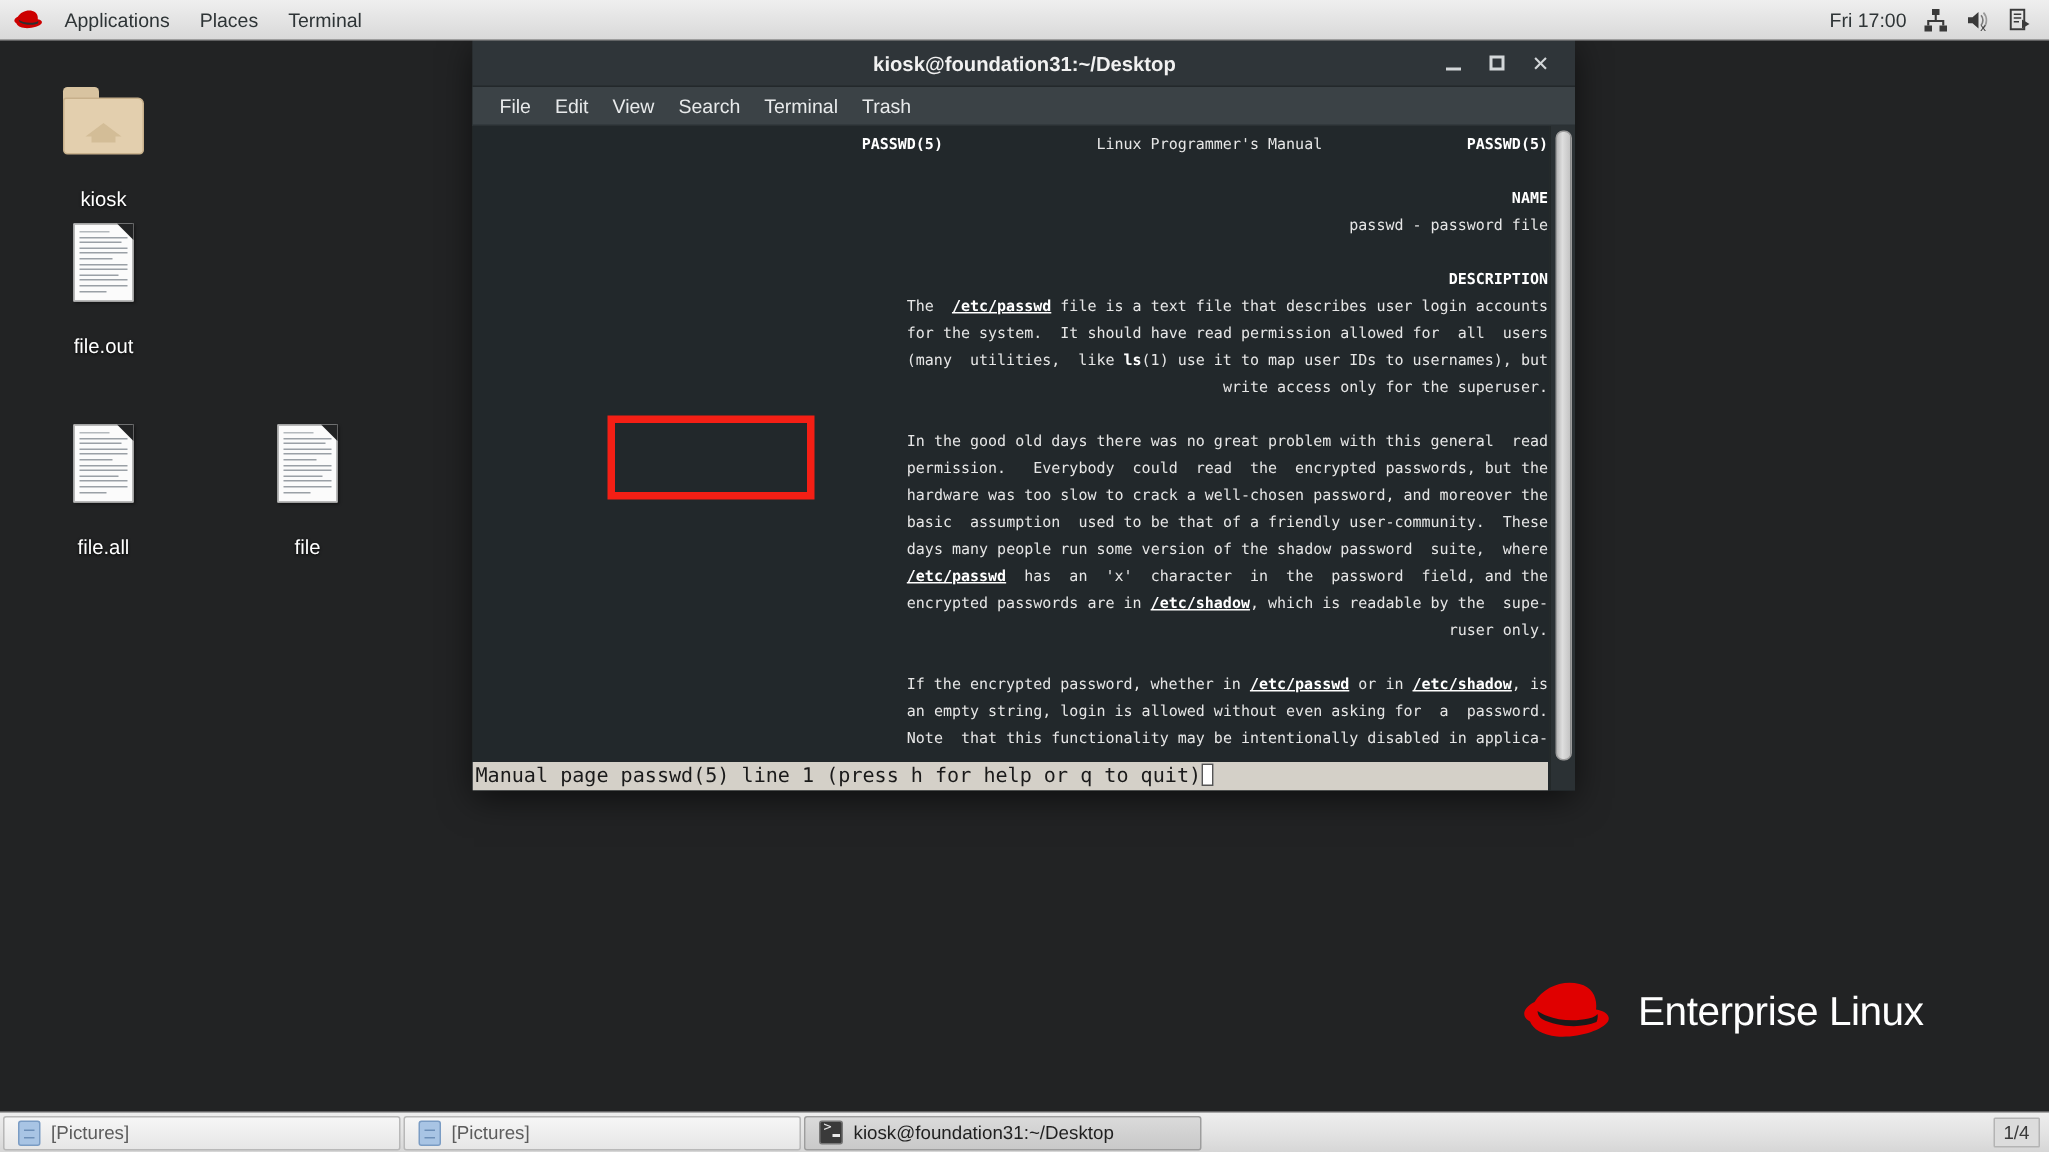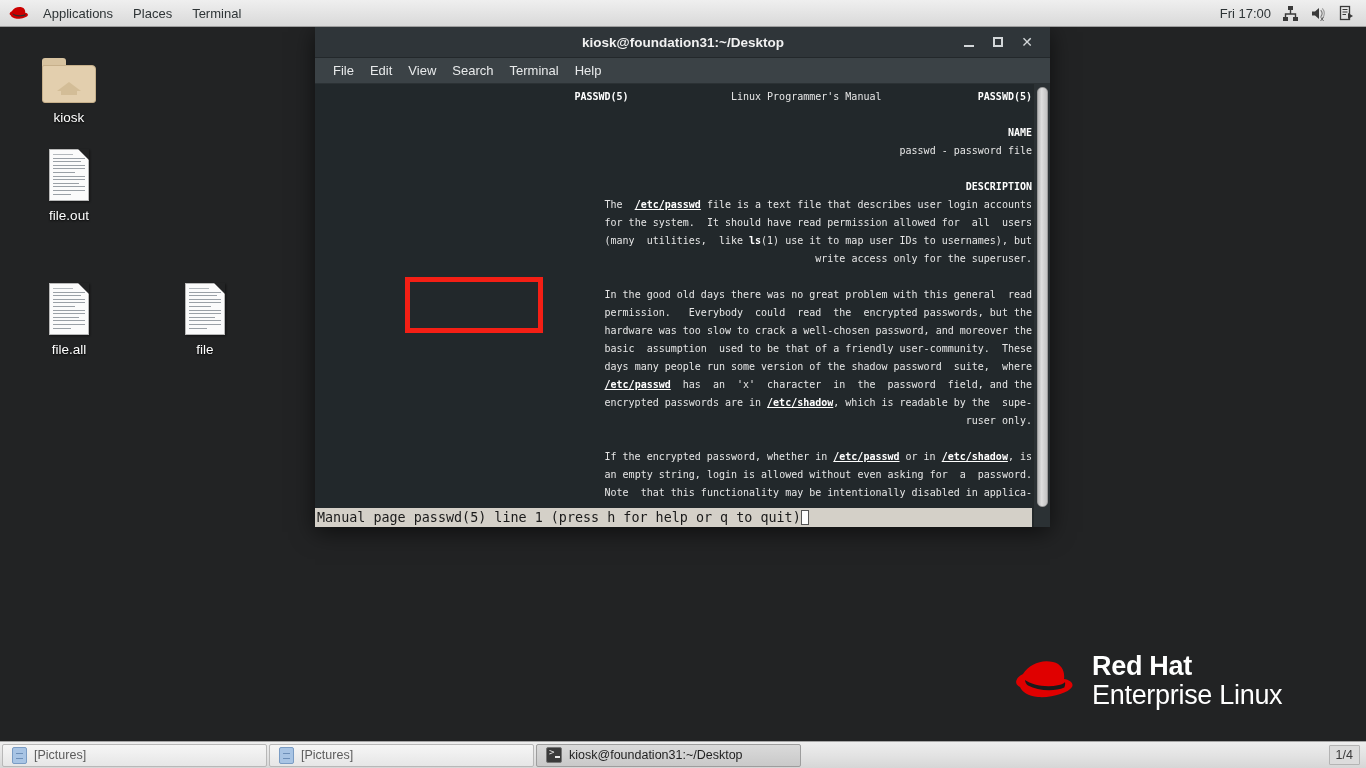--- a/index.html
+++ b/index.html
@@ -37,21 +37,21 @@
     position: absolute;
     width: 110px;
     text-align: center;
     cursor: default;
   }
   .desk-icon .glyph {
     height: 58px;
     display: flex; align-items: flex-end; justify-content: center;
   }
   .desk-icon .caption {
-    margin-top: 7px;
+    margin-top: 22px;
     font-size: 13.5px;
     color: #ffffff;
     text-shadow: 0 1px 2px rgba(0,0,0,.9);
     white-space: nowrap;
   }
 
   
   .ico-folder { width: 54px; height: 45px; position: relative; }
   .ico-folder .tab {
     position: absolute; left: 0; top: 0; width: 24px; height: 9px;
@@ -443,21 +443,20 @@
     <div class="rh-hat">
       <svg viewBox="0 0 66 46" width="66" height="46">
         <path d="M8 29 C2 26, 3 20, 11 16 C17 6, 30 1, 41 4 C50 6, 53 14, 52 21
                  C58 22, 62 25, 60 29 C56 35, 40 40, 26 39 C16 38, 10 34, 8 29 Z" fill="#e00000"></path>
         <path d="M13 22 C20 27, 34 30, 47 27 C50 26.3, 52 25.3, 53 24
                  C53.4 26, 53 28, 52.3 29.4 C43 33.6, 26 33, 16 27.4
                  C14.3 26.3, 13.2 24.3, 13 22 Z" fill="#1a1a1a"></path>
       </svg>
     </div>
     <div class="rh-text">
-      <div class="rh-line1">Red Hat</div>
       <div class="rh-line2">Enterprise Linux</div>
     </div>
   </div>
 
   <div id="terminal-window" style="top:0px;left:315px;">
 
     <div id="term-titlebar">
       <div id="term-title">kiosk@foundation31:~/Desktop</div>
       <div id="term-ctrls">
         <div class="wbtn">
@@ -469,21 +468,21 @@
         <div class="wbtn">✕</div>
       </div>
     </div>
 
     <div id="term-menubar">
       <div class="tm">File</div>
       <div class="tm">Edit</div>
       <div class="tm">View</div>
       <div class="tm">Search</div>
       <div class="tm">Terminal</div>
-      <div class="tm">Help</div>
+      <div class="tm">Trash</div>
     </div>
 
     <div id="term-body">
       <div id="term-text"><div><span class="b">PASSWD(5)</span>                 Linux Programmer's Manual                <span class="b">PASSWD(5)</span></div><div>&nbsp;</div><div><span class="b">NAME</span></div><div>       passwd - password file</div><div>&nbsp;</div><div><span class="b">DESCRIPTION</span></div><div>       The  <span class="u b">/etc/passwd</span> file is a text file that describes user login accounts</div><div>       for the system.  It should have read permission allowed for  all  users</div><div>       (many  utilities,  like <span class="b">ls</span>(1) use it to map user IDs to usernames), but</div><div>       write access only for the superuser.</div><div>&nbsp;</div><div>       In the good old days there was no great problem with this general  read</div><div>       permission.   Everybody  could  read  the  encrypted passwords, but the</div><div>       hardware was too slow to crack a well-chosen password, and moreover the</div><div>       basic  assumption  used to be that of a friendly user-community.  These</div><div>       days many people run some version of the shadow password  suite,  where</div><div>       <span class="u b">/etc/passwd</span>  has  an  'x'  character  in  the  password  field, and the</div><div>       encrypted passwords are in <span class="u b">/etc/shadow</span>, which is readable by the  supe-</div><div>       ruser only.</div><div>&nbsp;</div><div>       If the encrypted password, whether in <span class="u b">/etc/passwd</span> or in <span class="u b">/etc/shadow</span>, is</div><div>       an empty string, login is allowed without even asking for  a  password.</div><div>       Note  that this functionality may be intentionally disabled in applica-</div></div>
       <div id="term-statusline"><span>Manual page passwd(5) line 1 (press h for help or q to quit)</span><span class="cursorblk"></span></div>
       <div id="term-scrollbar">
         <div id="term-scroll-thumb"></div>
       </div>
     </div>
   </div>

